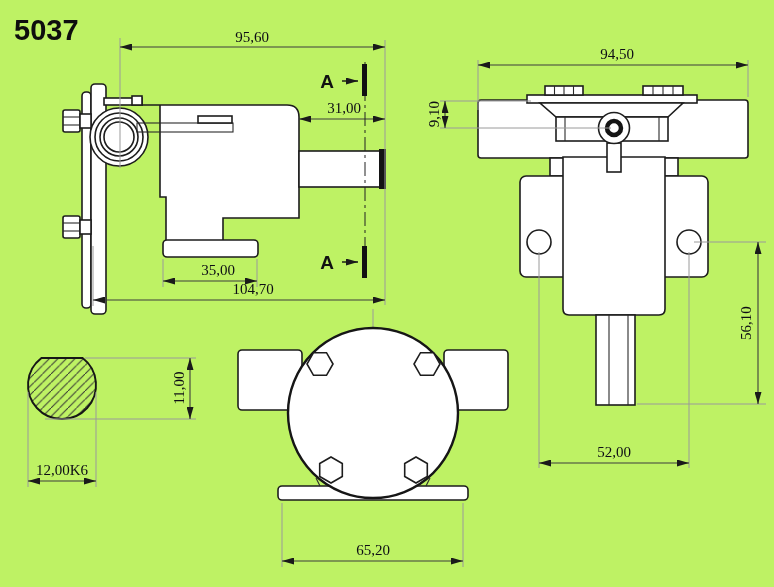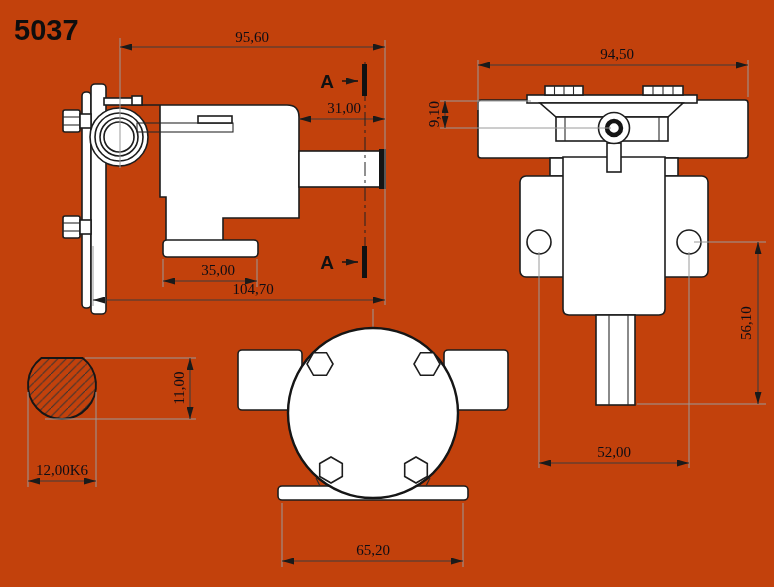--- a/index.html
+++ b/index.html
@@ -1,16 +1,16 @@
 <!DOCTYPE html>
 <html><head>
 <meta charset="utf-8">
 <style>
   html,body{margin:0;padding:0;background:#ffffff;}
-  .canvas{position:relative;width:774px;height:587px;background:#c2410c;overflow:hidden;
+  .canvas{position:relative;width:774px;height:587px;background:#bef264;overflow:hidden;
           font-family:"Liberation Sans",sans-serif;text-align:right;}
   svg{display:block;}
   .lnf{fill:#ffffff;stroke:#1d1d1d;stroke-width:1.6;}
   .thin{fill:none;stroke:#2a2a2a;stroke-width:1.1;}
   .ext{fill:none;stroke:#9a9a9a;stroke-width:1;}
   .dim{fill:none;stroke:#3d3d3d;stroke-width:1.1;}
   .cl{fill:none;stroke:#222;stroke-width:1;stroke-dasharray:14 4 3 4;}
   .dim-text{font-family:"Liberation Serif",serif;font-size:15px;fill:#0d0d15;}
   .sec-text{font-family:"Liberation Sans",sans-serif;font-size:19px;font-weight:600;fill:#111;}
   .title-text{font-family:"Liberation Sans",sans-serif;font-size:29px;font-weight:bold;fill:#0e0e0e;}

